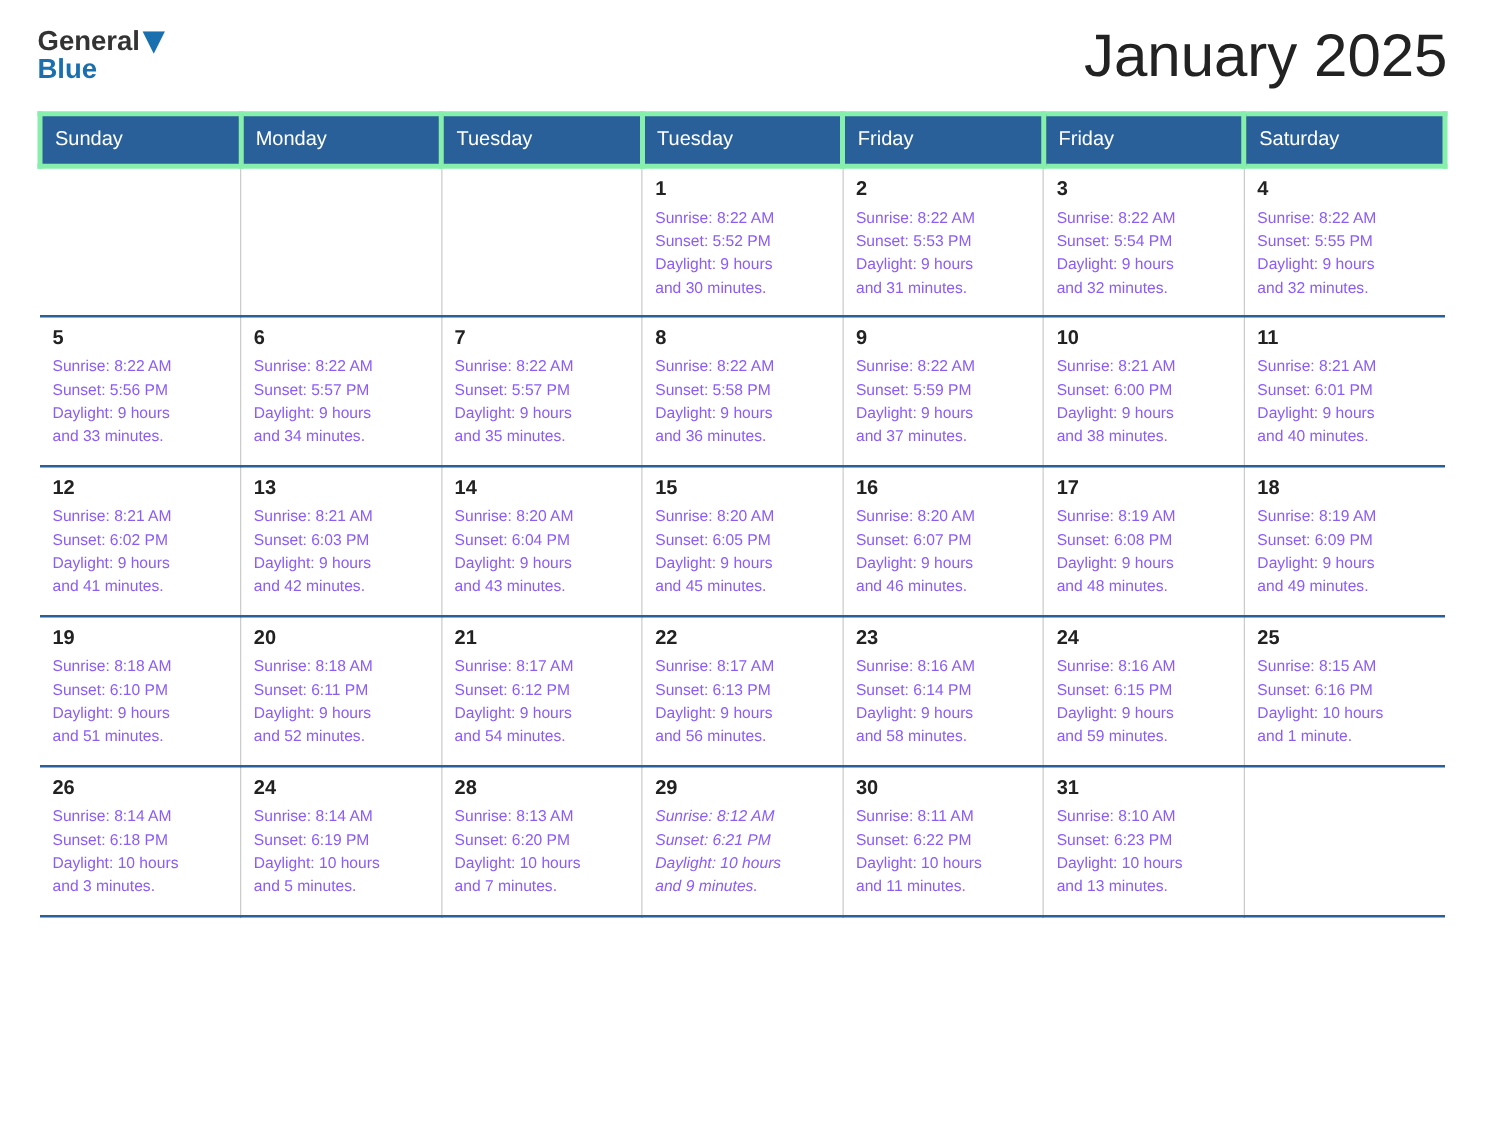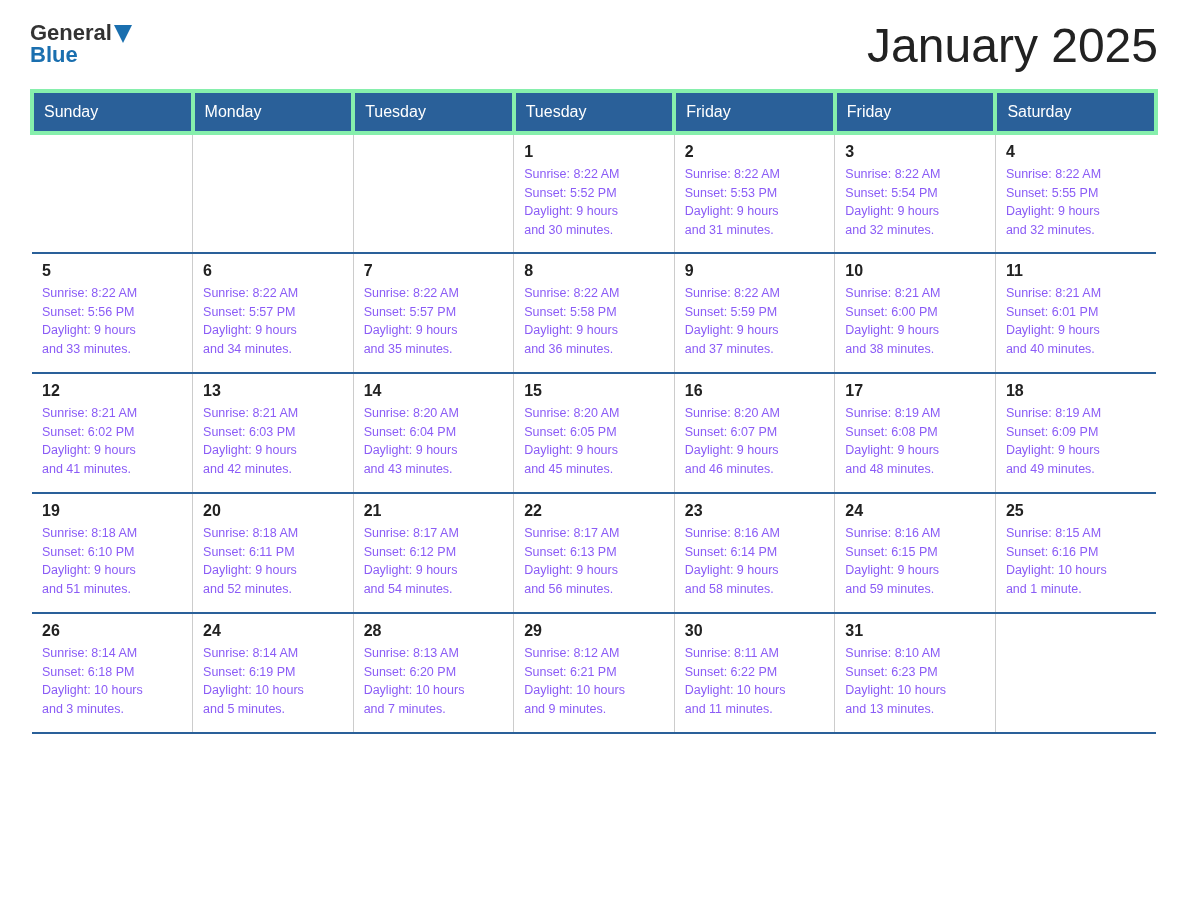--- a/index.html
+++ b/index.html
@@ -326,21 +326,21 @@
         </td>
         <td>
           <span class="day-num">28</span>
           <div class="day-info" style="white-space: pre-line;">Sunrise: 8:13 AM
 Sunset: 6:20 PM
 Daylight: 10 hours
 and 7 minutes.</div>
         </td>
         <td>
           <span class="day-num">29</span>
-          <div class="day-info" style="white-space: pre-line;">Sunrise: 8:12 AM
+          <div class="day-info" style="white-space: pre-line; font-style: italic;">Sunrise: 8:12 AM
 Sunset: 6:21 PM
 Daylight: 10 hours
 and 9 minutes.</div>
         </td>
         <td>
           <span class="day-num">30</span>
           <div class="day-info" style="white-space: pre-line;">Sunrise: 8:11 AM
 Sunset: 6:22 PM
 Daylight: 10 hours
 and 11 minutes.</div>

